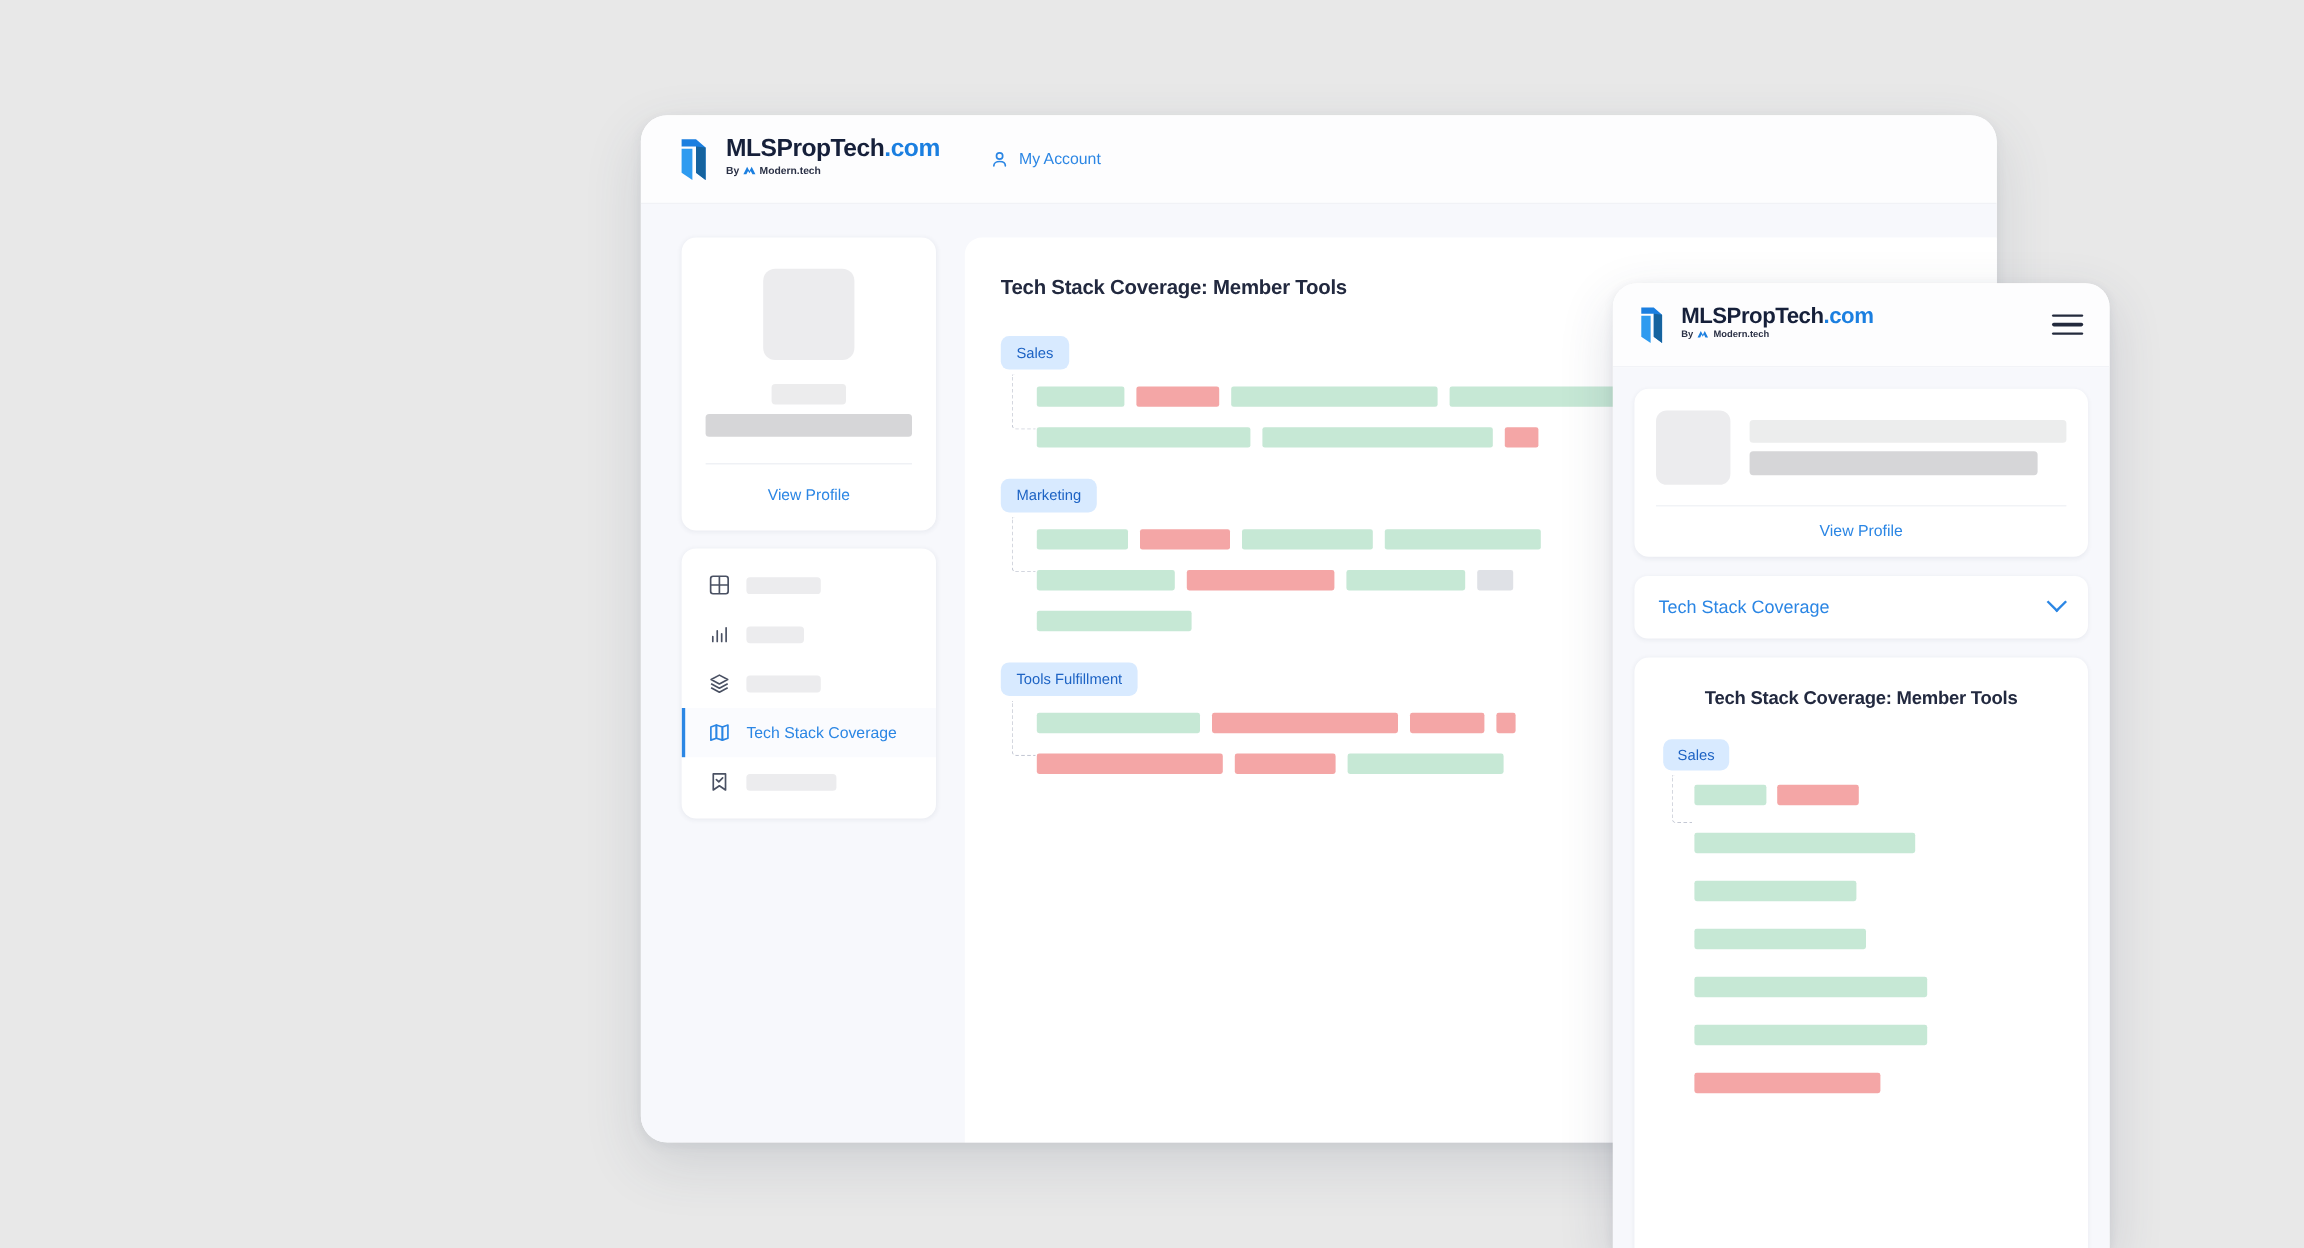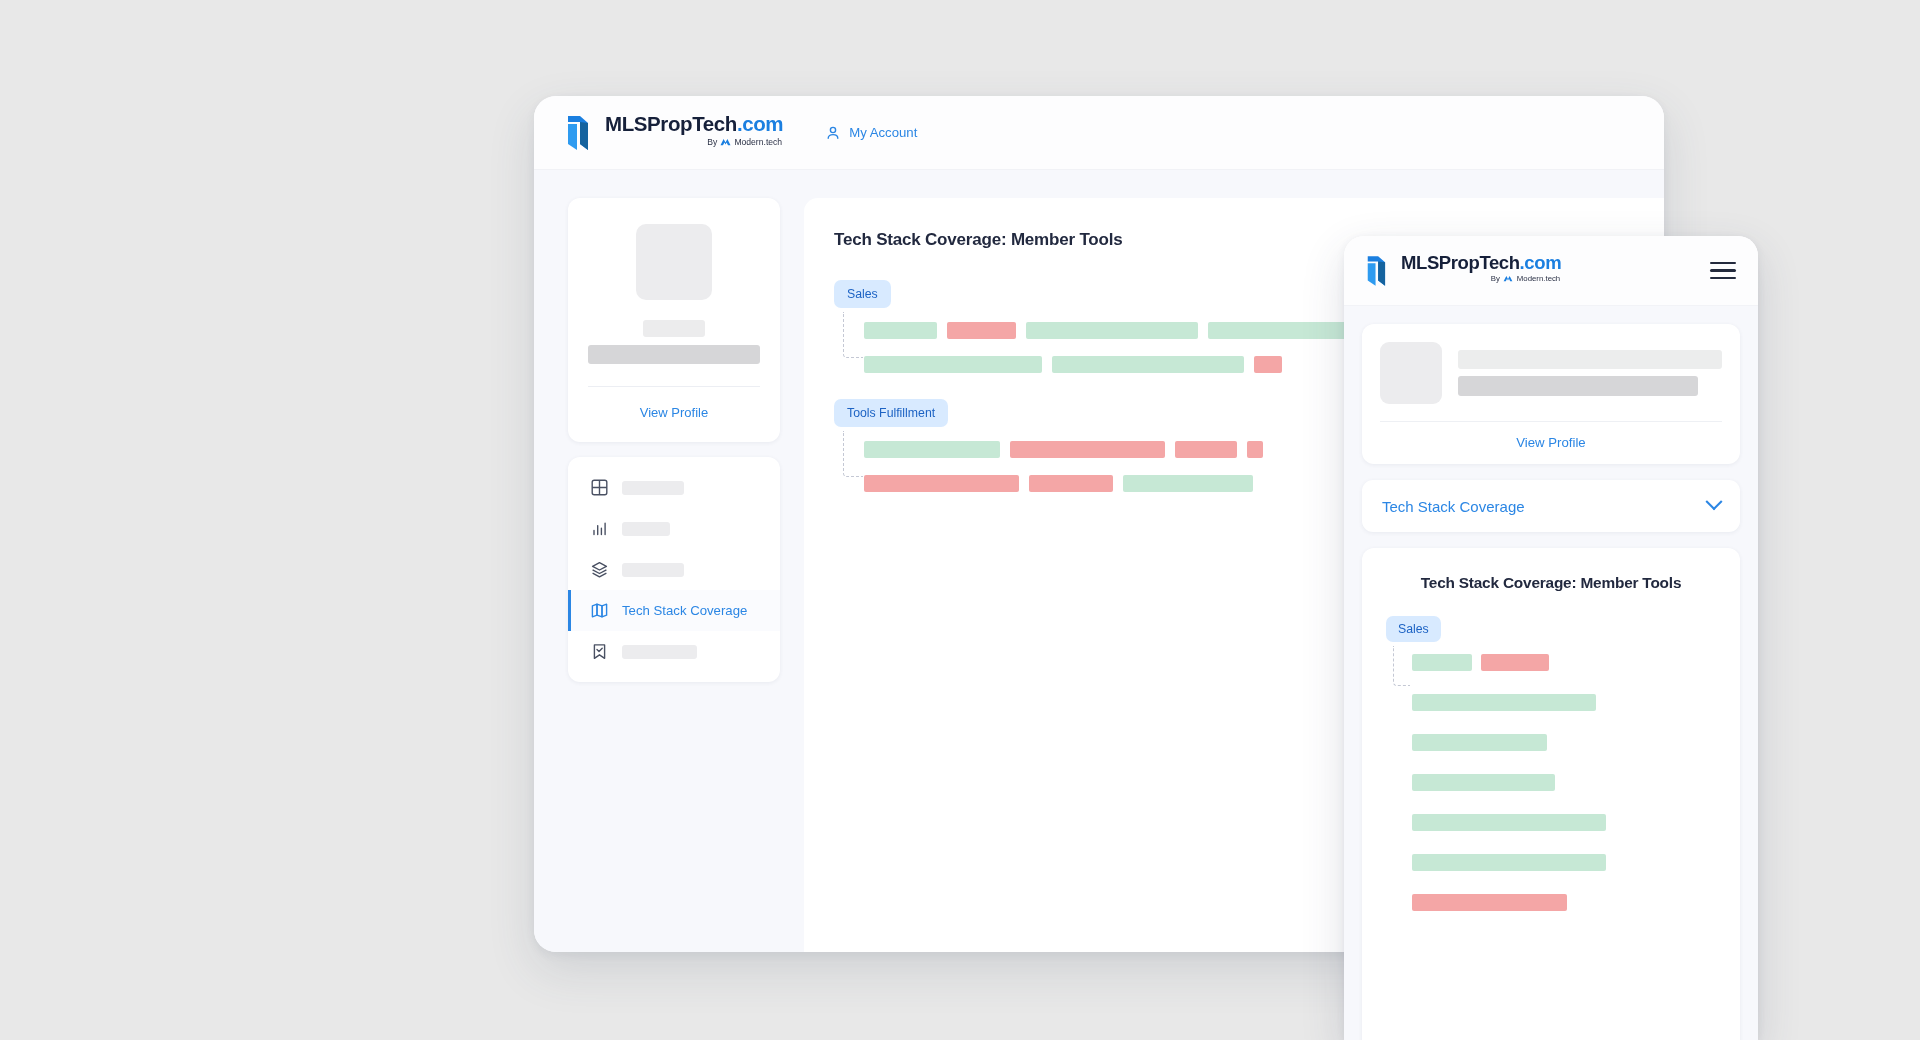--- a/index.html
+++ b/index.html
@@ -28,29 +28,29 @@
     background: #fdfdfe;
     display: flex;
     align-items: center;
     padding: 0 26px 0 32px;
     border-bottom: 1px solid #f1f2f6;
   }
 
   
   .logo { display: flex; align-items: flex-start; gap: 9px; }
   .logo-mark { width: 30px; height: 38px; flex: 0 0 auto; margin-top: 1px; }
-  .logo-txt { display: flex; flex-direction: column; align-items: flex-end; }
+  .logo-txt { display: flex; flex-direction: column; }
   .logo-word {
     font-size: 20.5px; font-weight: bold; letter-spacing: -0.4px;
     color: #16203a; line-height: 1.05; white-space: nowrap;
   }
   .logo-word .dotcom { color: #1b7fe0; }
   .logo-sub {
     display: flex; align-items: center; gap: 3px;
-    font-size: 8.6px; font-weight: normal; color: #2a3045;
+    font-size: 8.6px; font-weight: bold; color: #2a3045;
     margin-top: 2px; margin-right: 1px; white-space: nowrap;
   }
   .logo-sub .mt-mark { width: 11px; height: 8px; display: inline-block; }
 
   
   .desktop-nav {
     display: flex; align-items: center; gap: 0;
     margin-left: 112px;
   }
   .nav-item {
@@ -363,20 +363,41 @@
               <span class="bar green" style="width:150px"></span>
             </div>
             <div class="bar-row">
               <span class="bar green" style="width:178px"></span>
               <span class="bar green" style="width:192px"></span>
               <span class="bar red" style="width:28px"></span>
             </div>
           </div>
         </div>
 
+        <div class="cat-block">
+          <span class="cat-badge">Marketing</span>
+          <div class="cat-rows">
+            <span class="connector"></span>
+            <div class="bar-row">
+              <span class="bar green" style="width:76px"></span>
+              <span class="bar red" style="width:75px"></span>
+              <span class="bar green" style="width:109px"></span>
+              <span class="bar green" style="width:130px"></span>
+            </div>
+            <div class="bar-row">
+              <span class="bar green" style="width:115px"></span>
+              <span class="bar red" style="width:123px"></span>
+              <span class="bar green" style="width:99px"></span>
+              <span class="bar gray" style="width:30px"></span>
+            </div>
+            <div class="bar-row">
+              <span class="bar green" style="width:129px"></span>
+            </div>
+          </div>
+        </div>
 
         <div class="cat-block">
           <span class="cat-badge">Tools Fulfillment</span>
           <div class="cat-rows">
             <span class="connector"></span>
             <div class="bar-row">
               <span class="bar green" style="width:136px"></span>
               <span class="bar red" style="width:155px"></span>
               <span class="bar red" style="width:62px"></span>
               <span class="bar red" style="width:16px"></span>

